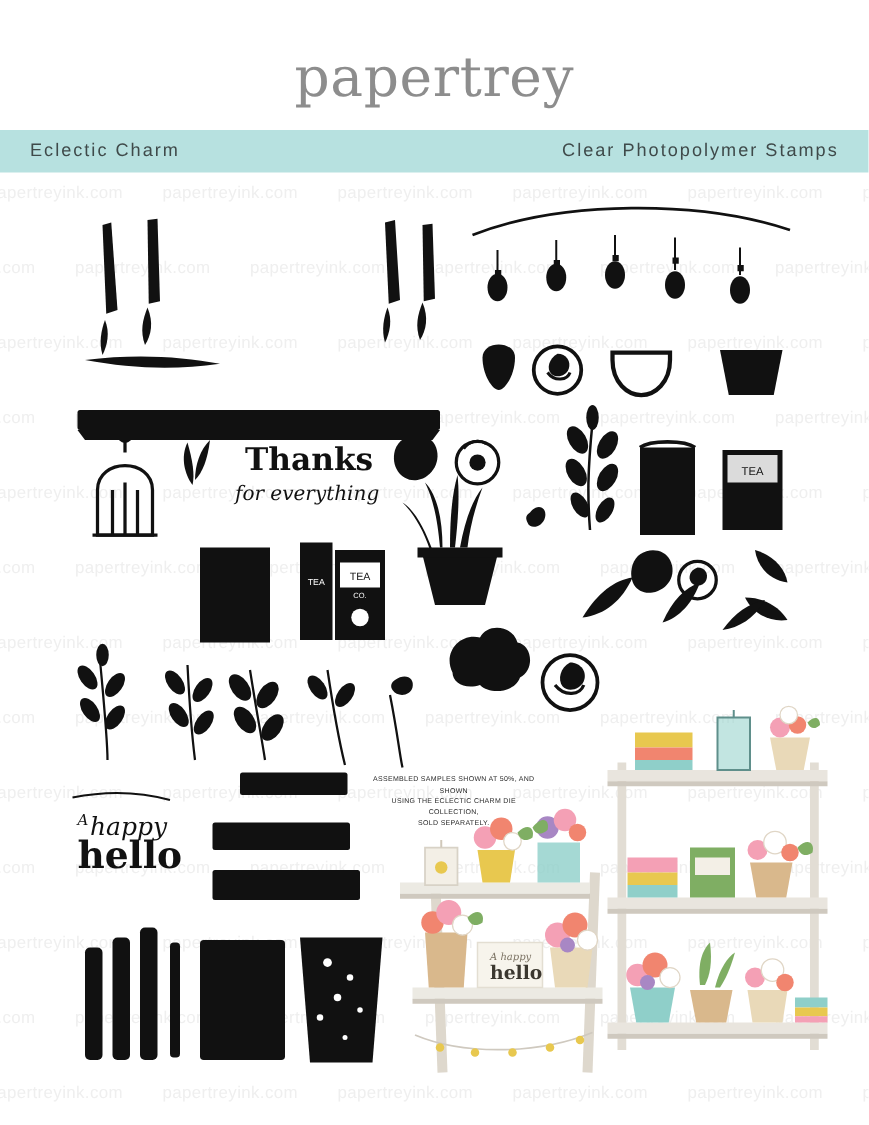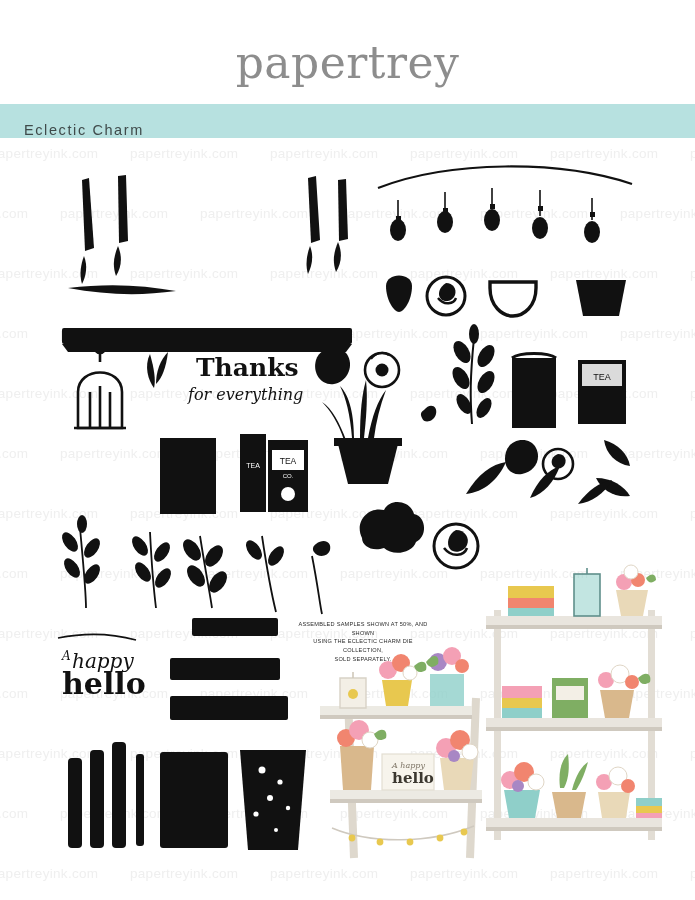--- a/index.html
+++ b/index.html
@@ -53,21 +53,21 @@
     width: 18px; height: 18px;
   }
 
   
   .band {
     position: absolute;
     top: 104px; left: 0;
     width: 695px; height: 34px;
     background: #b7e1e0;
     display: flex;
-    align-items: flex-end;
+    align-items: center;
     justify-content: space-between;
     padding: 0 24px;
   }
   .band-left, .band-right {
     font-family: "Liberation Sans", sans-serif;
     font-size: 14.5px;
     letter-spacing: 1.6px;
     color: #3f4a4a;
   }
 
@@ -114,20 +114,21 @@
 <body>
 
 <div class="page">
 
   <div class="logo-wrap">
     <span class="logo-papertrey">papertrey</span>
   </div>
 
   <div class="band">
     <span class="band-left">Eclectic Charm</span>
+    <span class="band-right">Clear Photopolymer Stamps</span>
   </div>
 
   <div class="watermarks">
       <span class="wm" style="color: rgb(239, 239, 239); left: -10px; top: 8px;">papertreyink.com</span>
       <span class="wm" style="color: rgb(239, 239, 239); left: 130px; top: 8px;">papertreyink.com</span>
       <span class="wm" style="color: rgb(239, 239, 239); left: 270px; top: 8px;">papertreyink.com</span>
       <span class="wm" style="color: rgb(239, 239, 239); left: 410px; top: 8px;">papertreyink.com</span>
       <span class="wm" style="color: rgb(239, 239, 239); left: 550px; top: 8px;">papertreyink.com</span>
       <span class="wm" style="color: rgb(239, 239, 239); left: 690px; top: 8px;">papertreyink.com</span>
       <span class="wm" style="color: rgb(239, 239, 239); left: -80px; top: 68px;">papertreyink.com</span>

